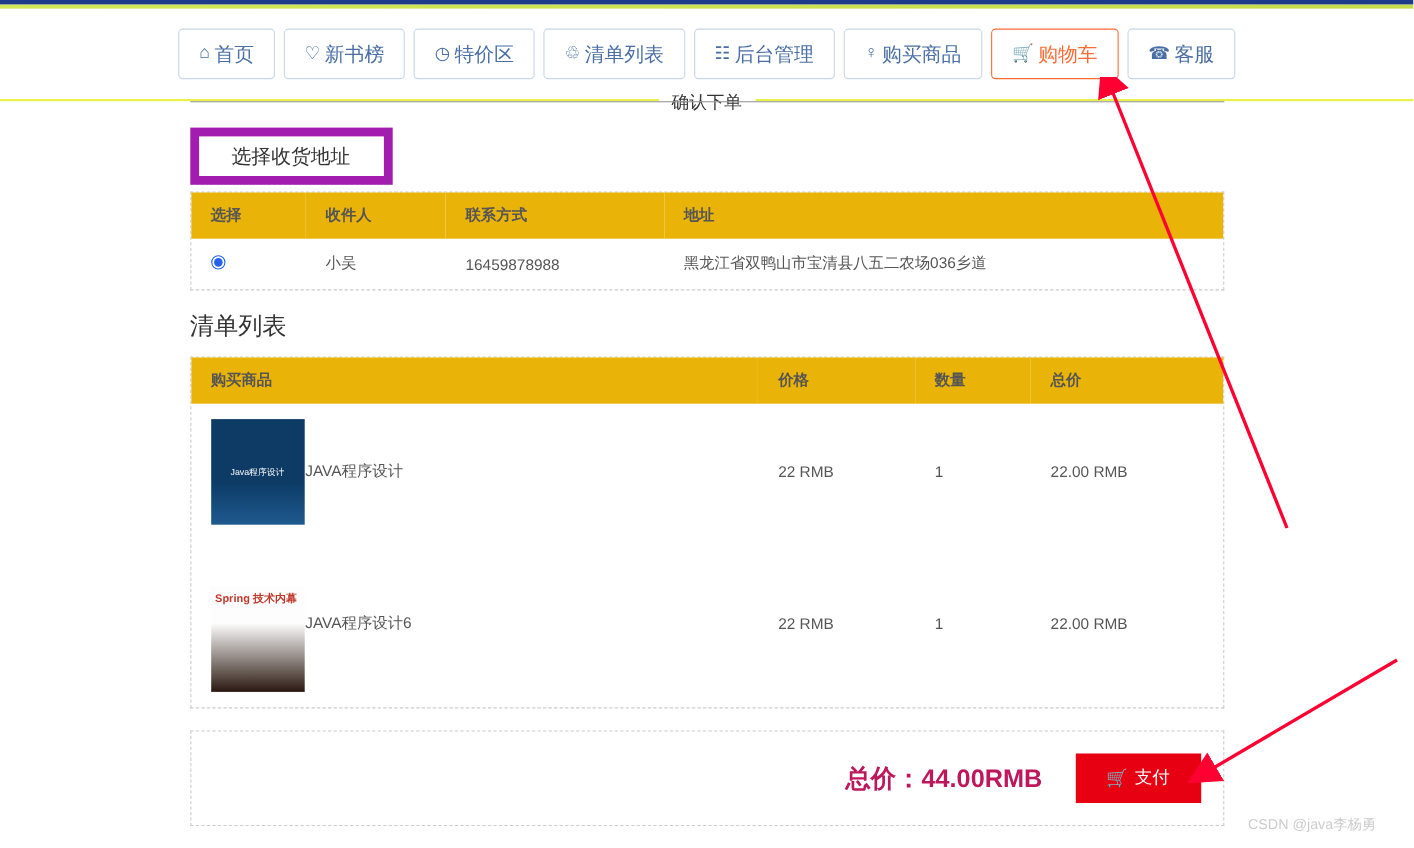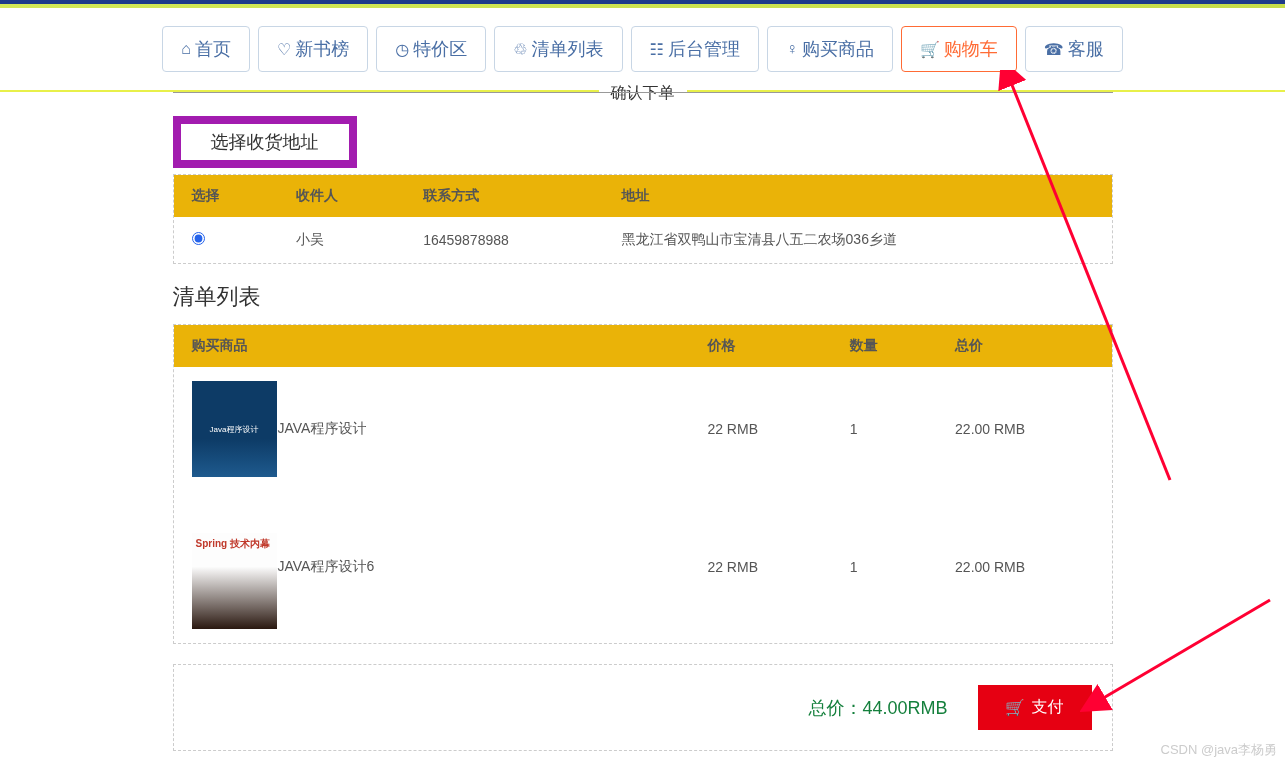--- a/index.html
+++ b/index.html
@@ -17,23 +17,23 @@
     .section-label { border: 8px solid #a21caf; display: inline-block; padding: 6px 30px; font-size: 18px; color: #333; margin-bottom: 6px; }
     .table-wrap { border: 1px dashed #ccc; }
     .addr-table, .item-table { width: 100%; border-collapse: collapse; }
     .addr-table th, .item-table th { background: #eab308; text-align: left; padding: 12px 18px; font-weight: bold; color: #555; font-size: 14px; }
     .addr-table td, .item-table td { padding: 14px 18px; color: #555; font-size: 14px; vertical-align: middle; }
     .addr-table td.radio-cell input { accent-color: #2563eb; }
     .list-title { font-size: 22px; margin: 18px 0 12px; color: #333; }
     .book-img { width: 85px; height: 96px; object-fit: cover; display: inline-block; vertical-align: middle; background: #1e5a8e; }
     .book-cell { display: flex; align-items: center; gap: 1px; }
     .footer-row { border: 1px dashed #ccc; margin-top: 20px; padding: 20px; display: flex; justify-content: flex-end; align-items: center; gap: 30px; }
-    .total-text { color: #15803d; font-size: 18px; font-weight: normal; }
+    .total-text { color: #be185d; font-size: 23px; font-weight: bold; }
     .pay-btn { background: #e60012; color: #fff; border: none; padding: 12px 28px; font-size: 16px; cursor: pointer; display: flex; align-items: center; gap: 6px; }
-    .watermark { position: fixed; bottom: 12px; right: 8px; color: #ccc; font-size: 13px; }
+    .watermark { position: fixed; bottom: 12px; right: 34px; color: #ccc; font-size: 13px; }
     .arrow { position: absolute; pointer-events: none; }
     
     .cover1 { background: linear-gradient(#0d3b66 60%, #1e5a8e); display:flex; align-items:center; justify-content:center; color:#fff; font-size:8px; text-align:center; padding:4px; }
     .cover2 { background: linear-gradient(#fdfdfd 35%, #2a1810); display:flex; flex-direction:column; color:#8b4513; font-size:8px; text-align:left; padding:4px;margin-top:28px; }
     .cover2 .t { color:#c0392b; font-weight:bold; font-size:10px; }
   </style>
 </head>
 <body>
 
 <div class="top-bar"></div>

